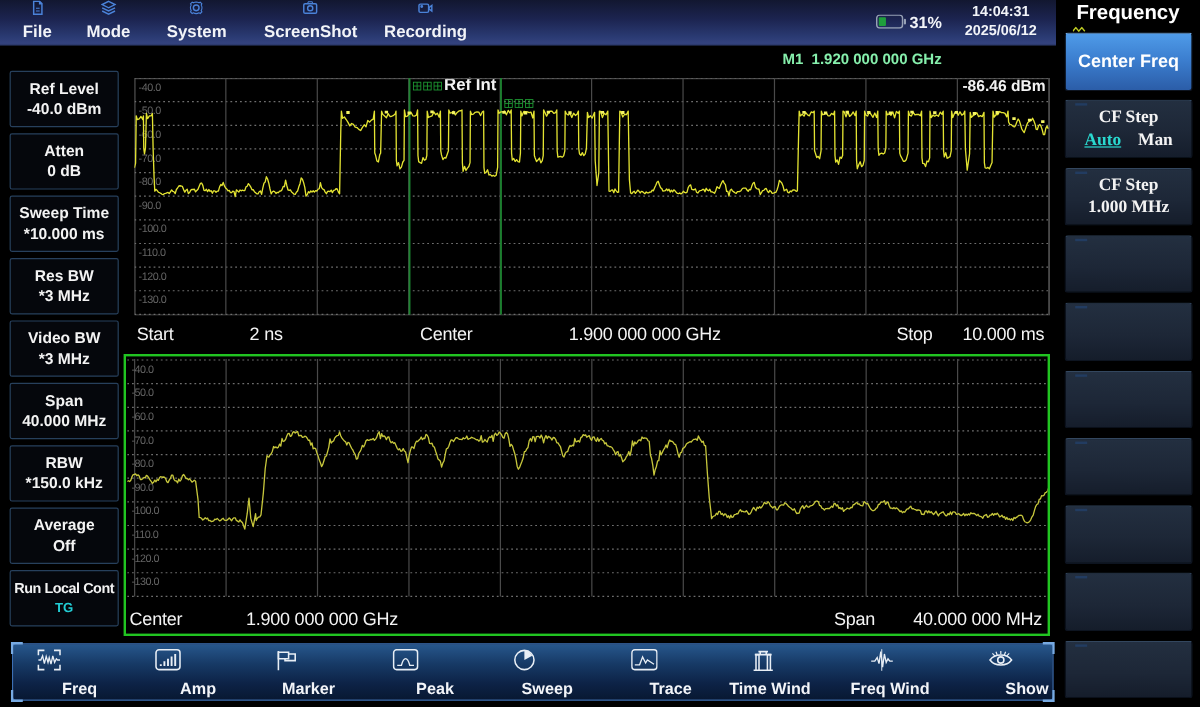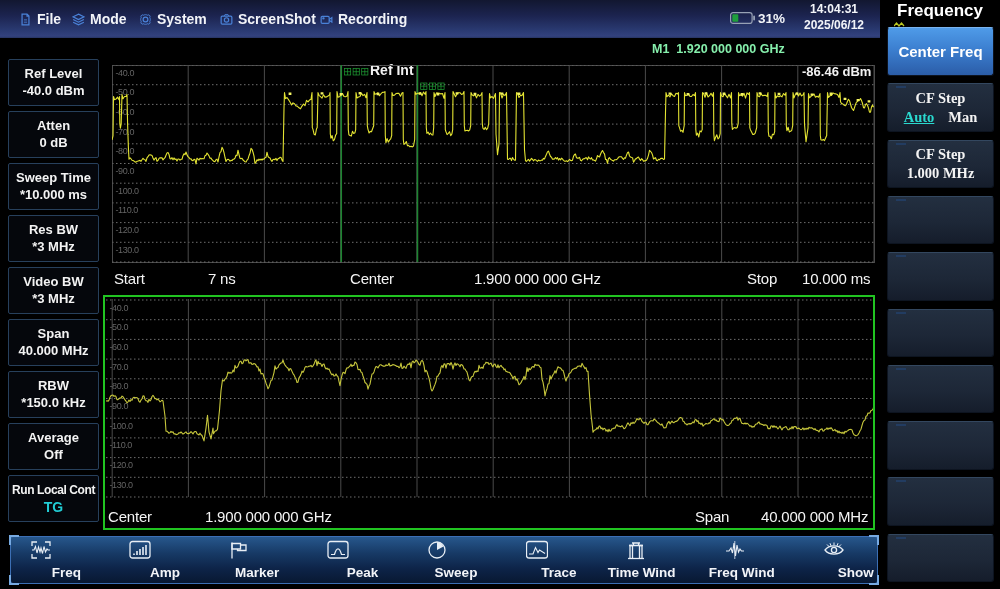--- a/index.html
+++ b/index.html
@@ -1,20 +1,20 @@
 <!DOCTYPE html>
 <html><head><meta charset="utf-8"><style>
 * { margin:0; padding:0; box-sizing:border-box; }
 html,body { width:1000px; height:589px; background:#000; overflow:hidden;
   font-family:"Liberation Sans", sans-serif; -webkit-font-smoothing:antialiased; }
 .abs { position:absolute; }
 
 #topbar { position:absolute; left:0; top:0; width:880px; height:38px;
   background:linear-gradient(to bottom, #121730 0%, #1c2450 42%, #2a3a72 80%, #33427e 95%, #273461 100%); }
-.mitem { position:absolute; top:0; height:38px; display:flex; align-items:center; gap:5px; }
+.mitem { position:absolute; top:0; height:38px; display:flex; align-items:center; gap:5px;flex-direction:column; }
 .mitem span { color:#f2f4f8; font-size:14px; font-weight:bold; }
 #batt { position:absolute; left:730px; top:12px; }
 #battpct { position:absolute; left:758px; top:11px; color:#f2f4f8; font-size:13.5px; font-weight:bold; }
 #clock { position:absolute; left:794px; top:2px; width:80px; text-align:center; color:#f2f4f8;
   font-size:12px; font-weight:bold; line-height:15.5px; }
 
 .lbtn { position:absolute; left:8px; width:91px; height:47px; background:#05070c;
   border:1px solid #27405c; border-radius:2px; display:flex; flex-direction:column;
   justify-content:center; align-items:center; }
 .lbtn .l1, .lbtn .l2 { color:#f3f3f3; font-size:13px; font-weight:bold; line-height:16.5px; white-space:nowrap; }
@@ -141,21 +141,21 @@
 <div class="lbtn" style="top:371px">
     <div class="l1">RBW</div>
     <div class="l2">*150.0 kHz</div>
   </div>
 <div class="lbtn" style="top:423px">
     <div class="l1">Average</div>
     <div class="l2">Off</div>
   </div>
 <div class="lbtn" style="top:475px">
     <div class="l1" style="font-size:12px;letter-spacing:-0.4px">Run Local Cont</div>
-    <div class="l2" style="color:#22ccd4;font-size:14px">TG</div>
+    <div class="l2" style="color:#22ccd4;font-size:11px">TG</div>
   </div>
 
 <div class="wlbl" style="left:370px;top:40px;font-size:14px;">Ref Int</div>
 <div id="m1info">M1&nbsp;&nbsp;1.920 000 000 GHz</div>
 <div class="wlbl" style="left:802px;top:42px;">-86.46 dBm</div>
 
 <svg class="abs" style="left:112px;top:65px;" width="763" height="198" viewBox="0 0 763 198">
 <rect x="0.5" y="0.5" width="762" height="197" fill="none" stroke="#4a4a4a"></rect>
 <line x1="0" y1="0.0" x2="762" y2="0.0" stroke="#6e6e6e" stroke-width="1" stroke-dasharray="1.5,2.5"></line>
     <line x1="0" y1="19.7" x2="762" y2="19.7" stroke="#6e6e6e" stroke-width="1" stroke-dasharray="1.5,2.5"></line>
@@ -219,21 +219,21 @@
     <g stroke="#1fa035" stroke-width="0.7" fill="none">
       <rect x="325.9" y="18" width="6.2" height="6.5"></rect>
       <line x1="325.9" y1="21.2" x2="332.09999999999997" y2="21.2"></line>
       <line x1="329.0" y1="18" x2="329.0" y2="24.5"></line>
     </g>
     <path d="M0.0 74.9L1.0 70.9L1.5 31.5L2.5 34.7L4.0 34.1L5.5 32.1L7.0 34.7L7.5 31.5L7.8 58.7L8.4 63.2L9.2 58.7L10.0 29.6L11.0 33.8L12.5 31.5L14.0 31.5L15.0 29.6L15.6 59.1L16.4 82.7L17.0 94.3L18.0 92.8L19.0 93.8L20.0 95.2L21.0 95.6L22.0 96.1L23.0 96.9L24.0 97.2L25.0 96.3L26.0 96.1L27.0 95.7L28.0 95.4L29.0 96.3L30.0 94.8L31.0 93.3L32.0 94.4L33.0 94.8L34.0 96.4L35.0 92.9L36.0 91.7L37.0 90.0L38.0 89.8L39.0 90.0L40.0 90.4L41.0 93.0L42.0 95.1L43.0 93.5L44.0 92.7L45.0 96.3L46.0 95.4L47.0 93.4L48.0 92.8L49.0 92.9L50.0 92.7L51.0 94.9L52.0 93.7L53.0 92.7L54.0 90.3L55.0 87.9L56.0 87.5L57.0 89.5L58.0 93.6L59.0 93.9L60.0 92.7L61.0 94.7L62.0 92.9L63.0 94.4L64.0 93.9L65.0 96.0L66.0 94.0L67.0 94.0L68.0 95.2L69.0 94.3L70.0 94.3L71.0 90.7L72.0 88.7L73.0 89.7L74.0 87.0L75.0 89.9L76.0 91.6L77.0 92.5L78.0 94.0L79.0 93.7L80.0 95.4L81.0 95.6L82.0 94.3L83.0 94.6L84.0 98.9L85.0 93.2L86.0 94.1L87.0 95.1L88.0 93.3L89.0 94.0L90.0 93.5L91.0 93.8L92.0 93.8L93.0 90.7L94.0 90.2L95.0 88.0L96.0 89.3L97.0 90.9L98.0 93.2L99.0 93.1L100.0 94.7L101.0 95.6L102.0 96.5L103.0 96.6L104.0 94.8L105.0 94.1L106.0 97.0L107.0 91.8L108.0 87.6L109.0 86.6L110.0 82.3L111.0 84.2L112.0 87.7L113.0 92.5L114.0 96.5L115.0 94.8L116.0 94.3L117.0 94.8L118.0 96.2L119.0 95.3L120.0 95.6L121.0 94.3L122.0 94.2L123.0 93.1L124.0 90.3L125.0 90.6L126.0 85.2L127.0 89.6L128.0 93.3L129.0 93.7L130.0 93.2L131.0 95.0L132.0 95.8L133.0 96.8L134.0 97.0L135.0 95.2L136.0 94.2L137.0 90.7L138.0 88.1L139.0 83.3L140.0 84.3L141.0 87.2L142.0 91.1L143.0 98.4L144.0 97.2L145.0 94.7L146.0 95.7L147.0 94.1L148.0 95.1L149.0 94.0L150.0 95.1L151.0 93.9L152.0 94.3L153.0 92.7L154.0 92.3L155.0 87.2L156.0 91.4L157.0 92.6L158.0 93.0L159.0 95.1L160.0 96.4L161.0 94.5L162.0 94.4L163.0 94.6L164.0 93.4L165.0 95.5L166.0 93.7L167.0 93.4L168.0 92.3L169.0 92.5L170.0 95.1L171.0 96.5L172.0 43.3L172.5 27.6L173.5 33.6L175.0 32.5L176.5 34.6L178.0 37.0L179.5 39.9L181.0 37.9L182.5 38.7L184.0 40.9L185.5 41.3L187.0 42.8L188.5 43.8L190.0 41.1L191.5 39.0L193.0 40.7L194.5 35.3L196.0 36.8L197.5 35.1L199.0 34.3L200.0 27.6L200.3 62.6L200.9 64.1L202.1 69.2L203.3 70.0L204.5 63.8L205.2 62.6L206.0 27.6L207.0 30.3L208.5 31.7L210.0 33.1L211.5 29.7L213.0 32.1L214.5 31.9L216.0 31.1L217.5 29.8L218.0 27.6L218.3 68.6L218.9 73.2L220.1 70.5L221.3 75.8L222.5 74.3L223.7 70.0L224.7 68.6L225.0 26.6L226.0 32.2L227.5 31.7L229.0 30.1L230.5 28.5L232.0 31.5L233.5 31.7L235.0 31.0L236.0 26.6L236.3 64.6L236.9 69.7L238.1 70.6L239.3 71.1L240.5 66.3L241.7 68.5L242.9 67.8L243.7 64.6L244.0 27.6L245.0 32.9L246.5 32.1L248.0 31.6L249.5 28.3L251.0 30.6L252.5 29.3L254.0 32.7L255.0 27.6L255.3 60.7L255.9 64.1L257.1 68.0L258.3 66.4L259.5 66.8L260.7 63.5L261.7 60.7L262.0 26.6L263.0 29.2L264.5 28.8L266.0 27.8L267.5 30.8L269.0 28.7L270.5 27.4L272.0 27.3L273.0 26.6L273.3 70.5L273.9 77.8L275.1 73.6L276.3 77.1L277.5 75.1L278.7 73.8L279.7 70.5L280.0 27.6L281.0 30.4L282.5 30.1L284.0 28.6L285.5 28.3L287.0 28.4L288.5 31.3L290.0 28.1L291.0 27.6L291.3 74.5L291.9 79.4L293.1 78.5L294.3 76.5L295.5 80.8L296.7 80.5L297.9 81.8L299.1 81.2L300.3 81.9L301.5 81.0L302.7 74.5L303.0 26.6L304.0 29.3L305.5 28.2L307.0 28.2L308.5 27.5L310.0 30.7L311.5 27.0L313.0 29.2L314.0 26.6L314.3 62.6L314.9 68.4L316.1 67.1L317.3 69.6L318.5 68.0L319.7 69.7L320.9 70.1L321.7 62.6L322.0 27.6L323.0 31.5L324.5 27.9L326.0 28.0L327.5 28.2L329.0 28.9L330.5 28.5L332.0 33.3L333.0 27.6L333.3 64.6L333.9 66.5L335.1 69.6L336.3 68.4L337.5 66.7L338.7 70.7L339.9 68.9L340.7 64.6L341.0 26.6L342.0 28.5L343.5 31.8L345.0 28.9L346.5 27.7L348.0 27.7L349.5 29.5L351.0 28.8L352.0 26.6L352.3 60.7L352.9 65.9L354.1 65.5L355.3 65.3L356.5 66.0L357.7 64.9L358.7 60.7L359.0 27.6L360.0 29.8L361.5 30.9L363.0 29.3L364.5 32.9L366.0 29.4L367.5 31.2L369.0 29.9L370.0 27.6L370.3 58.7L370.9 63.1L372.1 64.5L373.3 62.2L374.5 64.7L375.7 63.2L376.7 58.7L377.5 28.6L378.5 32.9L380.0 31.5L381.5 33.4L383.0 29.7L383.5 28.6L384.0 69.0L385.5 89.6L387.0 78.8L387.5 27.6L388.5 27.9L390.0 33.0L391.5 29.3L393.0 30.6L394.5 27.6L395.5 94.2L396.5 94.5L397.5 93.4L398.5 93.3L399.5 95.6L400.5 92.5L401.5 94.1L402.5 95.2L403.5 95.1L404.5 27.6L405.5 28.3L407.0 32.5L408.5 30.2L410.0 30.6L411.5 27.6L412.5 84.7L413.5 95.8L414.5 96.4L415.5 95.1L416.5 94.4L417.5 96.1L418.5 94.9L419.5 93.4L420.5 94.4L421.5 95.8L422.5 94.5L423.5 94.7L424.5 95.6L425.5 96.4L426.5 95.0L427.5 95.7L428.5 95.7L429.5 95.1L430.5 95.1L431.5 93.4L432.5 94.0L433.5 91.4L434.5 89.3L435.5 86.9L436.5 86.1L437.5 89.0L438.5 91.5L439.5 92.2L440.5 94.3L441.5 94.1L442.5 93.9L443.5 92.5L444.5 93.9L445.5 92.7L446.5 95.1L447.5 93.5L448.5 94.9L449.5 93.2L450.5 94.0L451.5 95.3L452.5 96.2L453.5 96.3L454.5 95.8L455.5 96.6L456.5 95.8L457.5 94.4L458.5 95.4L459.5 95.7L460.5 95.2L461.5 91.3L462.5 89.6L463.5 89.1L464.5 92.8L465.5 93.1L466.5 93.1L467.5 92.4L468.5 95.2L469.5 95.9L470.5 94.5L471.5 93.8L472.5 93.7L473.5 92.9L474.5 92.8L475.5 94.8L476.5 91.9L477.5 93.4L478.5 94.0L479.5 92.7L480.5 94.9L481.5 94.9L482.5 95.4L483.5 96.1L484.5 93.8L485.5 90.5L486.5 91.6L487.5 92.0L488.5 89.2L489.5 87.0L490.5 85.5L491.5 87.6L492.5 88.8L493.5 94.4L494.5 94.5L495.5 98.3L496.5 93.5L497.5 92.7L498.5 94.2L499.5 94.9L500.5 95.6L501.5 96.1L502.5 94.7L503.5 94.7L504.5 94.6L505.5 93.9L506.5 92.3L507.5 91.7L508.5 91.7L509.5 91.8L510.5 93.4L511.5 94.4L512.5 92.8L513.5 93.2L514.5 90.1L515.5 87.7L516.5 87.0L517.5 91.0L518.5 92.1L519.5 92.5L520.5 92.7L521.5 97.2L522.5 95.6L523.5 93.9L524.5 93.6L525.5 92.4L526.5 92.0L527.5 94.2L528.5 95.5L529.5 93.7L530.5 94.5L531.5 96.1L532.5 95.9L533.5 95.6L534.5 95.3L535.5 93.3L536.5 90.1L537.5 85.4L538.5 86.4L539.5 87.5L540.5 89.9L541.5 94.0L542.5 93.3L543.5 92.7L544.5 95.3L545.5 95.7L546.5 94.2L547.5 94.8L548.5 93.5L549.5 93.2L550.5 93.4L551.5 94.5L552.5 94.0L553.5 47.3L554.0 27.6L555.0 31.6L556.5 30.1L558.0 31.8L559.5 28.8L561.0 30.7L562.5 31.5L564.0 28.3L565.5 28.9L566.5 27.6L566.8 60.7L567.4 62.4L568.6 66.3L569.8 65.3L571.0 67.3L572.2 60.7L572.5 27.6L573.5 30.6L575.0 30.2L576.5 28.8L578.0 31.5L579.5 31.5L581.0 29.5L582.5 30.6L583.5 27.6L583.8 64.6L584.4 70.1L585.6 68.2L586.8 72.0L588.0 65.9L589.2 66.9L590.2 64.6L590.5 27.6L591.5 28.2L593.0 32.3L594.5 27.9L596.0 32.0L597.5 30.7L599.0 28.3L600.5 31.3L601.5 27.6L601.8 68.6L602.4 75.6L603.6 72.3L604.8 69.8L606.0 73.9L607.2 72.6L608.2 68.6L608.5 27.6L609.5 30.8L611.0 31.7L612.5 28.3L614.0 30.6L615.5 32.8L617.0 29.2L618.5 32.9L619.5 27.6L619.8 58.7L620.4 64.4L621.6 63.0L622.8 62.6L624.0 63.3L625.2 62.5L626.2 58.7L626.5 27.6L627.5 30.7L629.0 29.8L630.5 31.1L632.0 28.2L633.5 33.2L635.0 27.8L636.5 29.4L637.5 27.6L637.8 62.6L638.4 64.7L639.6 66.9L640.8 69.4L642.0 69.4L643.2 68.2L644.7 62.6L645.0 27.6L646.0 31.0L647.5 31.7L649.0 28.6L650.5 30.8L652.0 30.4L653.5 30.3L655.0 31.4L656.0 27.6L656.3 66.6L656.9 71.2L658.1 71.3L659.3 73.8L660.5 69.2L661.7 69.8L662.7 66.6L663.0 27.6L664.0 32.9L665.5 30.9L667.0 31.9L668.5 30.8L670.0 31.9L671.5 28.5L673.0 30.2L674.0 27.6L674.3 60.7L674.9 65.8L676.1 62.2L677.3 66.9L678.5 66.3L679.7 65.5L680.7 60.7L681.0 27.6L682.0 32.9L683.5 29.1L685.0 27.9L686.5 31.0L688.0 28.1L689.5 30.9L691.0 29.9L692.0 27.6L692.5 59.1L694.0 76.8L696.0 63.0L696.5 28.6L697.5 32.8L699.0 31.3L700.5 30.4L702.0 29.0L703.5 32.2L705.0 31.3L706.5 32.2L708.0 28.6L708.3 70.5L708.9 74.8L710.1 75.2L711.3 74.5L712.5 75.6L713.7 72.8L714.7 70.5L715.5 27.6L716.5 32.5L718.0 30.6L719.5 30.5L721.0 27.9L722.5 28.8L724.0 28.9L725.5 29.5L727.0 32.4L728.0 27.6L728.5 36.7L729.5 38.6L730.5 38.8L731.5 39.6L732.5 40.5L733.5 40.7L734.5 39.0L735.5 36.3L736.5 34.2L737.5 35.7L738.5 39.0L739.5 42.5L740.5 44.1L741.5 45.5L742.5 42.6L743.5 39.4L744.5 37.1L745.5 36.5L746.5 35.0L747.5 35.3L748.5 33.5L749.5 35.6L750.5 38.3L751.5 42.7L752.5 42.9L753.5 39.7L754.5 38.7L755.5 40.2L756.5 43.1L757.5 47.2L758.5 47.2L759.5 42.0L760.5 40.1L761.5 42.3" fill="none" stroke="#e3e332" stroke-width="1.1" stroke-linejoin="round"></path>
     <path d="M176.6 28.8L179.4 28.8M208.6 28.4L211.4 28.4M227.6 29.2L230.4 29.2M246.6 28.2L249.4 28.2M264.6 29.0L267.4 29.0M306.6 28.6L309.4 28.6M324.6 29.2L327.4 29.2M343.6 28.4L346.4 28.4M361.6 29.0L364.4 29.0M388.6 28.6L391.4 28.6M405.6 28.8L408.4 28.8M556.6 28.6L559.4 28.6M574.6 29.2L577.4 29.2M592.6 28.4L595.4 28.4M610.6 28.8L613.4 28.8M628.6 29.2L631.4 29.2M646.6 28.4L649.4 28.4M665.6 29.0L668.4 29.0M683.6 28.6L686.4 28.6M698.6 29.6L701.4 29.6M717.6 28.8L720.4 28.8M731.6 33.9L734.4 33.9M744.6 35.1L747.4 35.1M755.6 36.4L758.4 36.4" stroke="#f4f464" stroke-width="2.4" fill="none"></path>
 </svg>
 
 <div class="vlbl" style="left:114px;top:270px;">Start</div>
-<div class="vlbl" style="left:208px;top:270px;">7 ns</div>
+<div class="vlbl" style="left:208px;top:270px;">2 ns</div>
 <div class="vlbl" style="left:350px;top:270px;">Center</div>
 <div class="vlbl" style="left:474px;top:270px;">1.900 000 000 GHz</div>
 <div class="vlbl" style="left:747px;top:270px;">Stop</div>
 <div class="vlbl" style="left:802px;top:270px;">10.000 ms</div>
 
 <div id="c2box">
 <svg class="abs" style="left:1px;top:2px;" width="767" height="199" viewBox="0 0 767 199">
 <line x1="0" y1="1.0" x2="766" y2="1.0" stroke="#6e6e6e" stroke-width="1" stroke-dasharray="1.5,2.5"></line>
       <line x1="0" y1="20.7" x2="766" y2="20.7" stroke="#6e6e6e" stroke-width="1" stroke-dasharray="1.5,2.5"></line>
       <line x1="0" y1="40.4" x2="766" y2="40.4" stroke="#6e6e6e" stroke-width="1" stroke-dasharray="1.5,2.5"></line>

